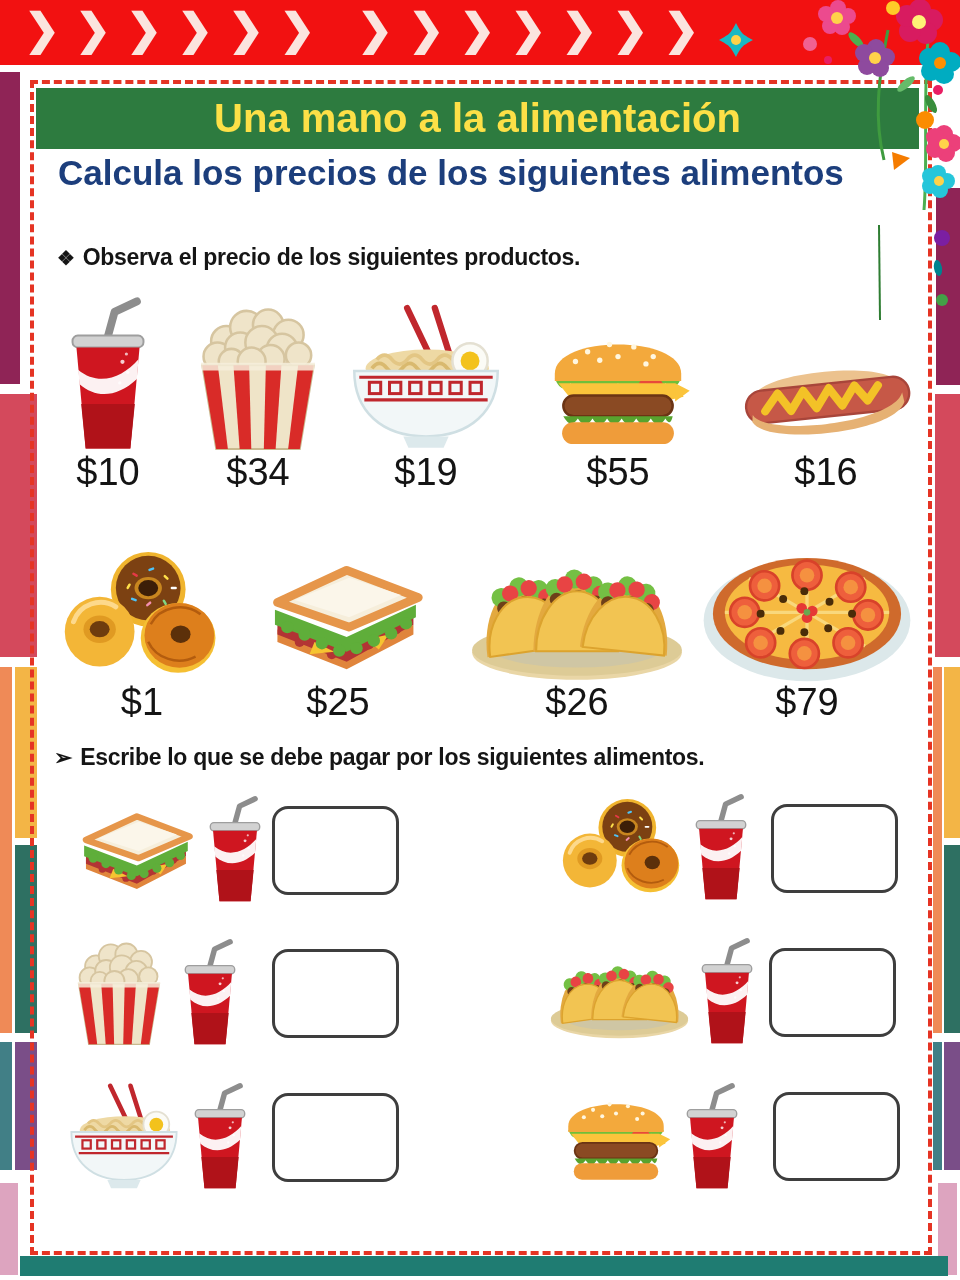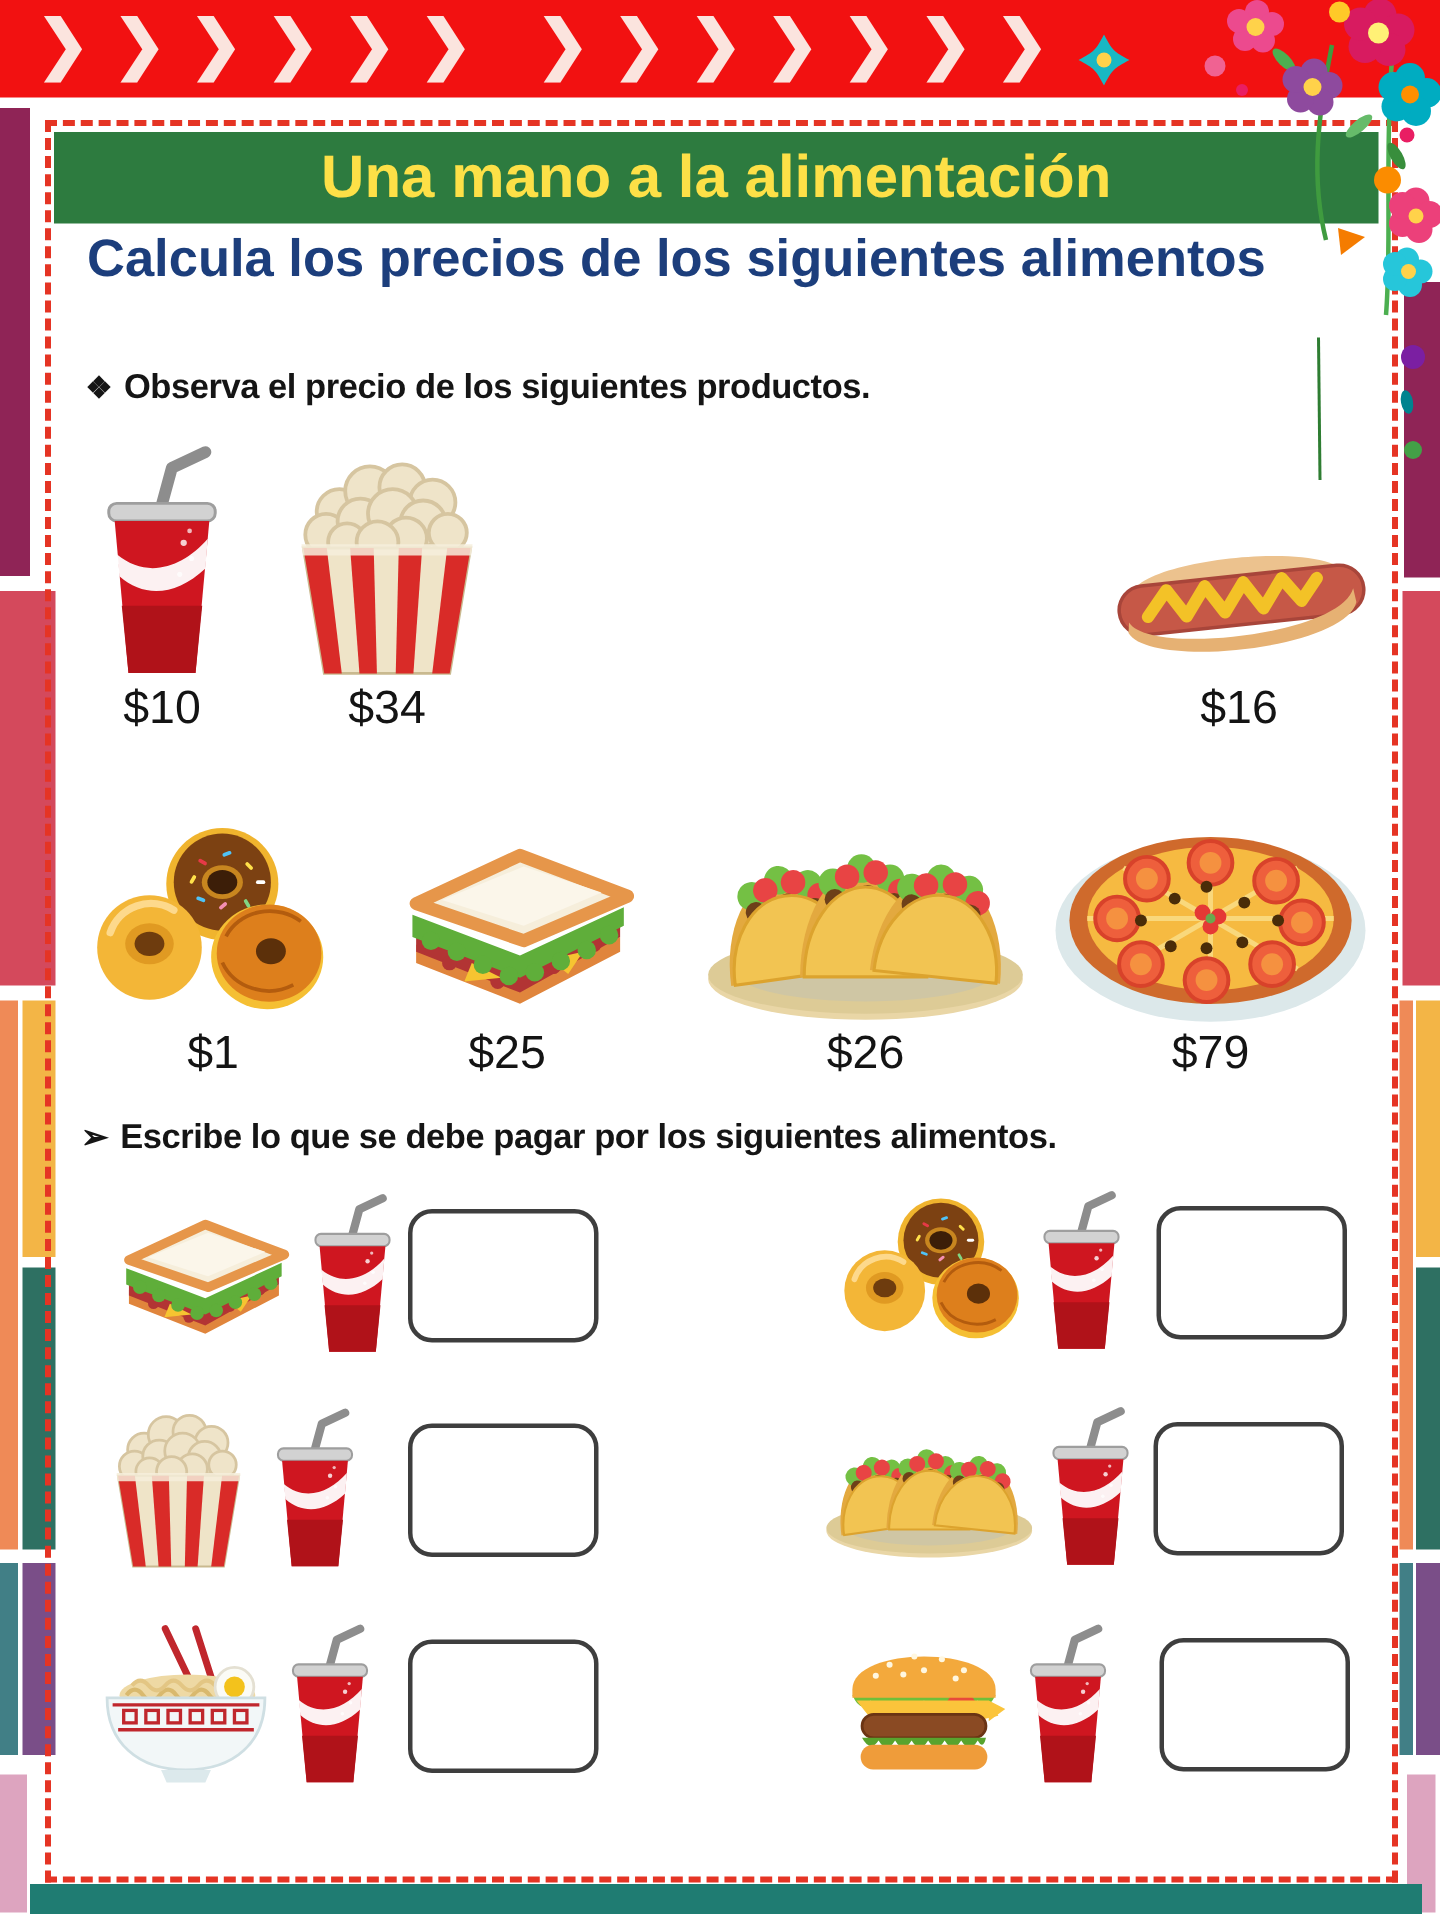--- a/index.html
+++ b/index.html
@@ -34,21 +34,21 @@
   .title-banner{position:absolute;left:36px;top:88px;width:883px;height:61px;background:#2d7b3f;
                 color:#fde047;font-size:40px;font-weight:bold;text-align:center;line-height:61px;}
   .subtitle{position:absolute;left:58px;top:153px;font-size:35px;font-weight:bold;color:#1c3e7c;}
   .instr{position:absolute;font-size:23px;font-weight:bold;color:#151515;letter-spacing:-0.3px;}
   .instr1{left:57px;top:244px;}
   .instr2{left:54px;top:744px;}
   .marker{font-size:20px;margin-right:8px;}
   .marker2{font-size:22px;margin-right:8px;}
   
   .pcell{position:absolute;display:flex;flex-direction:column;align-items:center;justify-content:flex-end;}
-  .price{font-size:31px;color:#141414;height:36px;line-height:36px;}
+  .price{font-size:38px;color:#141414;height:36px;line-height:36px;}
   #c1{left:52px;top:290px;width:112px;height:200px}
   #c2{left:178px;top:290px;width:160px;height:200px}
   #c3{left:340px;top:290px;width:172px;height:200px}
   #c4{left:532px;top:290px;width:172px;height:200px}
   #c5{left:728px;top:290px;width:196px;height:200px}
   #c6{left:56px;top:522px;width:172px;height:198px}
   #c7{left:240px;top:522px;width:196px;height:198px}
   #c8{left:458px;top:522px;width:238px;height:198px}
   #c9{left:692px;top:522px;width:230px;height:198px}
   .f-soda{width:92px;height:158px}.f-pop{width:152px;height:152px}.f-ram{width:164px;height:151px}
@@ -356,20 +356,32 @@
         <use href="#i-soda"></use>
       </svg>
     <div class="price">$10</div>
   </div>
   <div class="pcell" id="c2">
     <svg class="f-pop">
         <use href="#i-popcorn"></use>
       </svg>
     <div class="price">$34</div>
   </div>
+  <div class="pcell" id="c3">
+    <svg class="f-ram">
+        <use href="#i-ramen"></use>
+      </svg>
+    <div class="price">$19</div>
+  </div>
+  <div class="pcell" id="c4">
+    <svg class="f-bur">
+        <use href="#i-burger"></use>
+      </svg>
+    <div class="price">$55</div>
+  </div>
   <div class="pcell" id="c5">
     <svg class="f-hot">
         <use href="#i-hotdog"></use>
       </svg>
     <div class="price">$16</div>
   </div>
 
   <div class="pcell" id="c6">
     <svg class="f-don">
         <use href="#i-donuts"></use>

